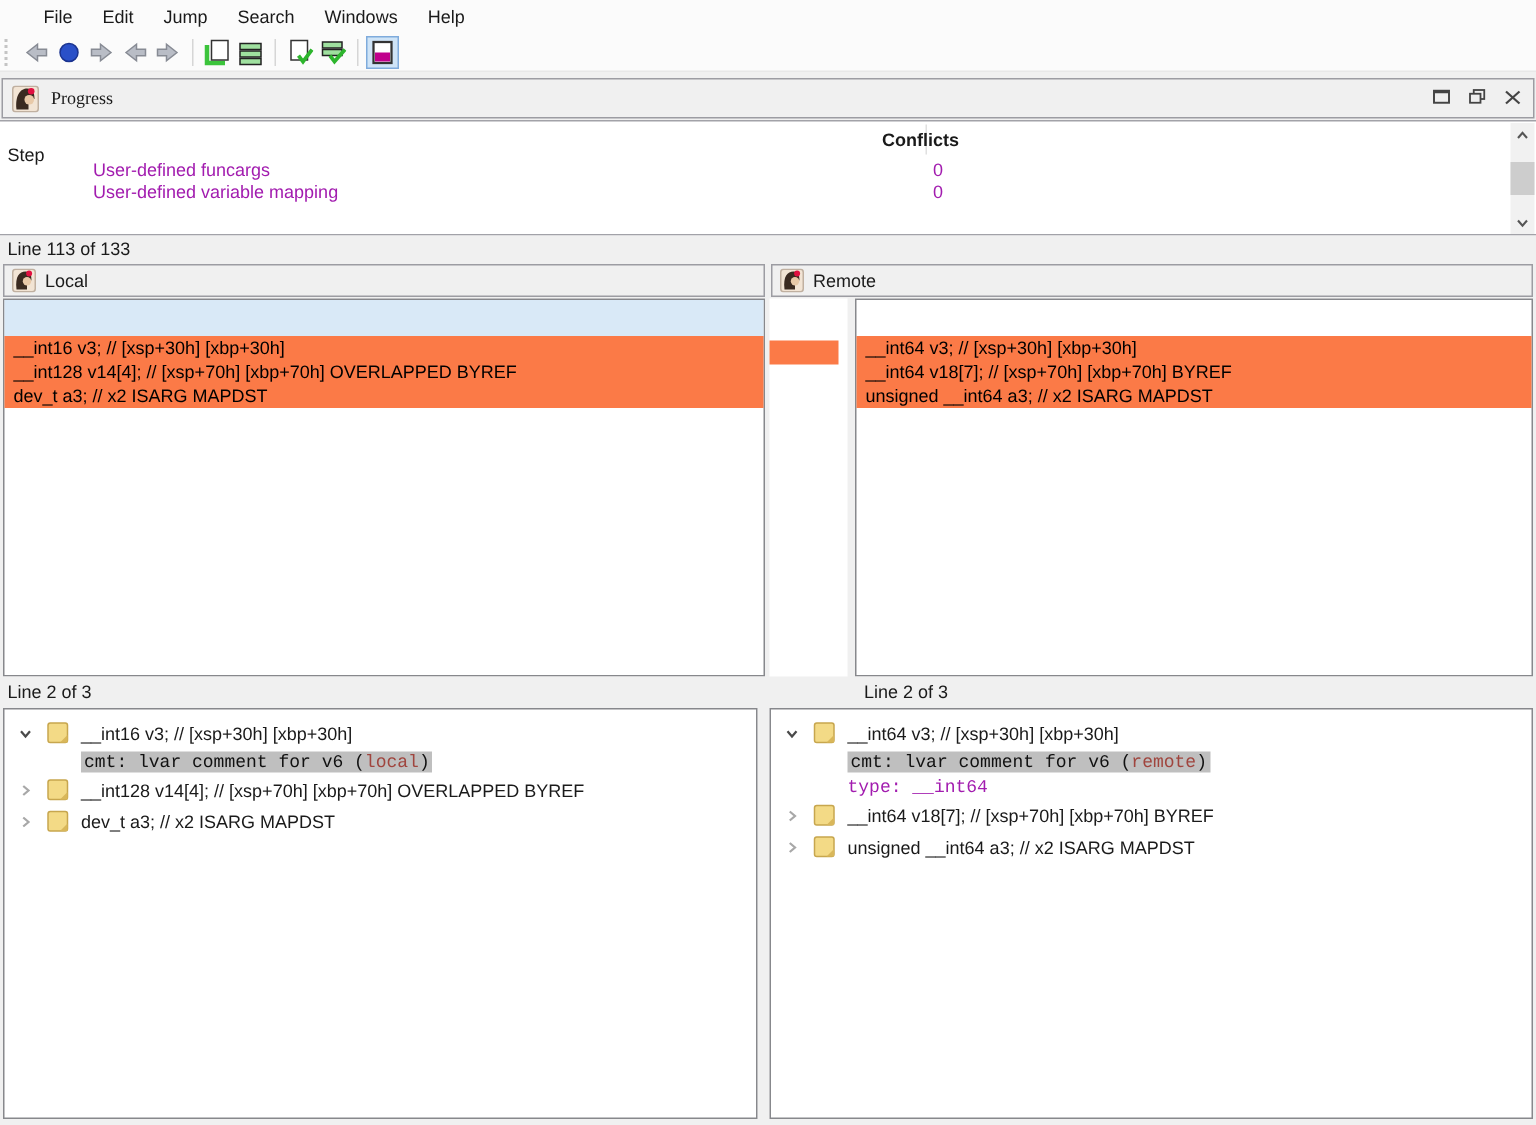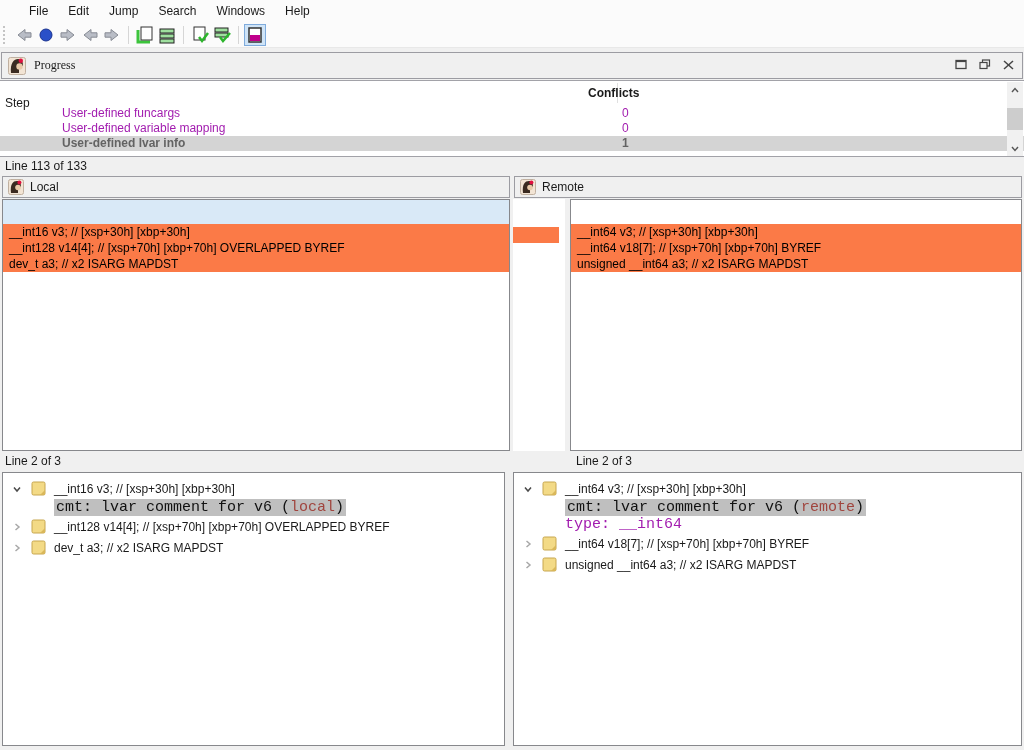--- a/index.html
+++ b/index.html
@@ -75,21 +75,21 @@
   
   .tree-pane { position:absolute; top:472px; height:274px; background:#ffffff; border:1px solid #87888c;
                padding-top:5px; }
   .tree-pane.local { left:2px; width:503px; }
   .tree-pane.remote { left:513px; width:509px; }
   .tree-row { height:21px; display:flex; align-items:center; }
   .tw-chevron { width:14px; margin-left:7px; display:flex; align-items:center; justify-content:center; }
   .tw-folder { margin-left:7px; display:flex; align-items:center; }
   .tw-label { margin-left:8px; white-space:pre; }
   .attr-row { height:17px; display:flex; align-items:center; padding-left:51px; }
-  .mono { font-family:"Liberation Mono", monospace; font-size:15px; }
+  .mono { font-family:"Liberation Mono", monospace; font-size:12px; }
   .cmt-chip { background:#bfbfbf; color:#111; padding:0 2px; white-space:pre; }
   .cmt-word { color:#a0453e; }
   .type-line { color:#a21caf; white-space:pre; }
 </style>
 </head>
 <body>
 
 <div class="screen">
 
   <div class="menubar">
@@ -209,24 +209,20 @@
       <span class="col-conflicts">Conflicts</span>
     </div>
     <div class="step-row">
       <span class="step-name">User-defined funcargs</span>
       <span class="step-conf">0</span>
     </div>
     <div class="step-row">
       <span class="step-name">User-defined variable mapping</span>
       <span class="step-conf">0</span>
     </div>
-    <div class="step-row selected">
-      <span class="step-name">User-defined lvar info</span>
-      <span class="step-conf">1</span>
-    </div>
     <div class="step-scrollbar">
       <div class="sb-arrow sb-up">
         <svg width="10" height="8">
             <polyline points="2,6 5,2.5 8,6" fill="none" stroke="#555555" stroke-width="1.4"></polyline>
           </svg>
       </div>
       <div class="sb-thumb"></div>
       <div class="sb-arrow sb-down">
         <svg width="10" height="8">
             <polyline points="2,2 5,5.5 8,2" fill="none" stroke="#555555" stroke-width="1.4"></polyline>

